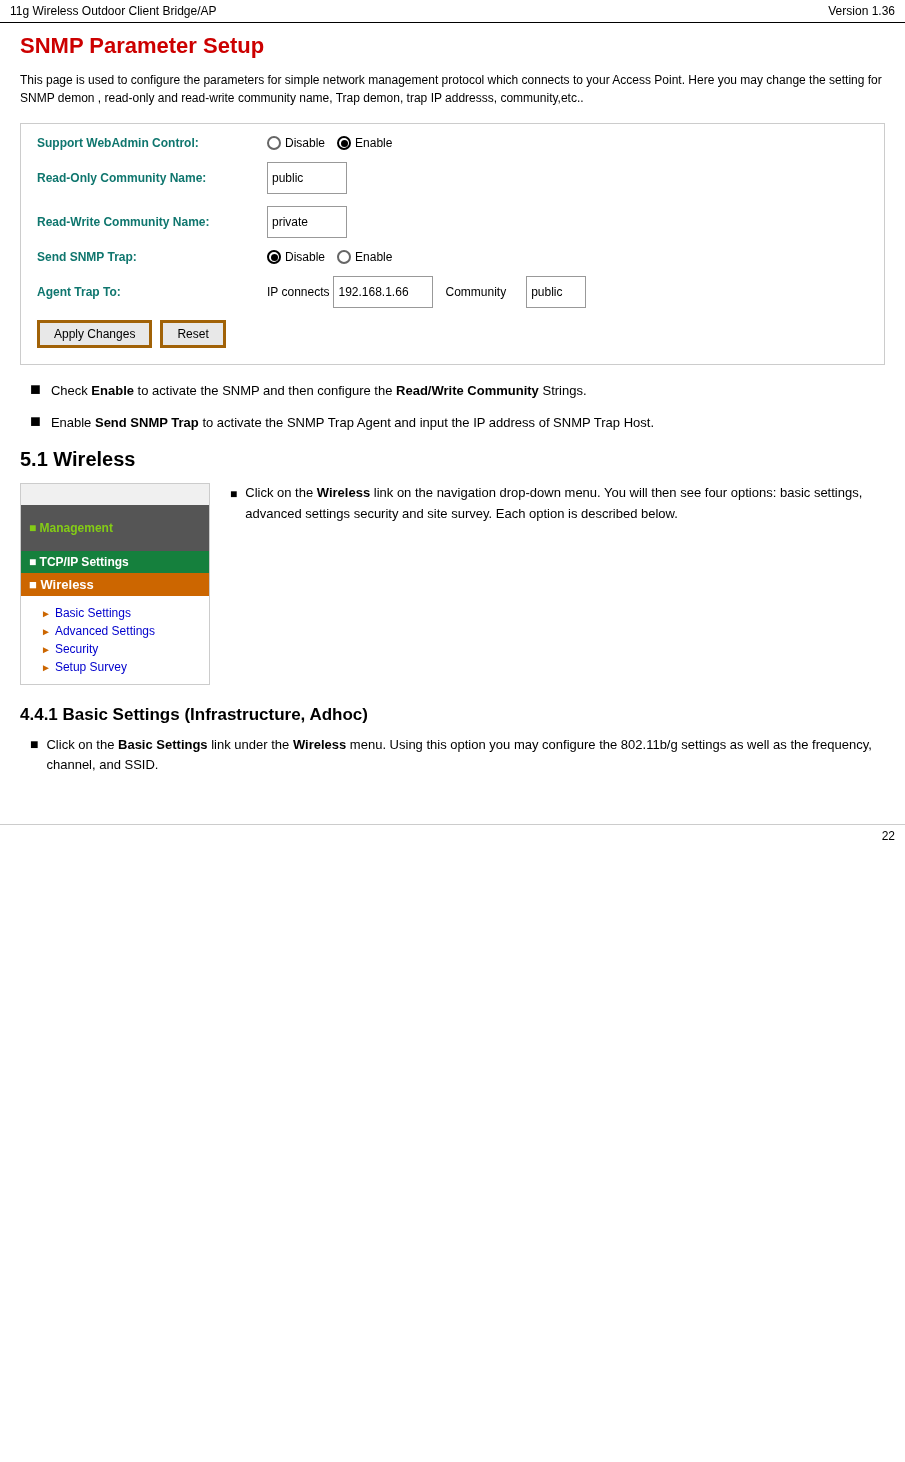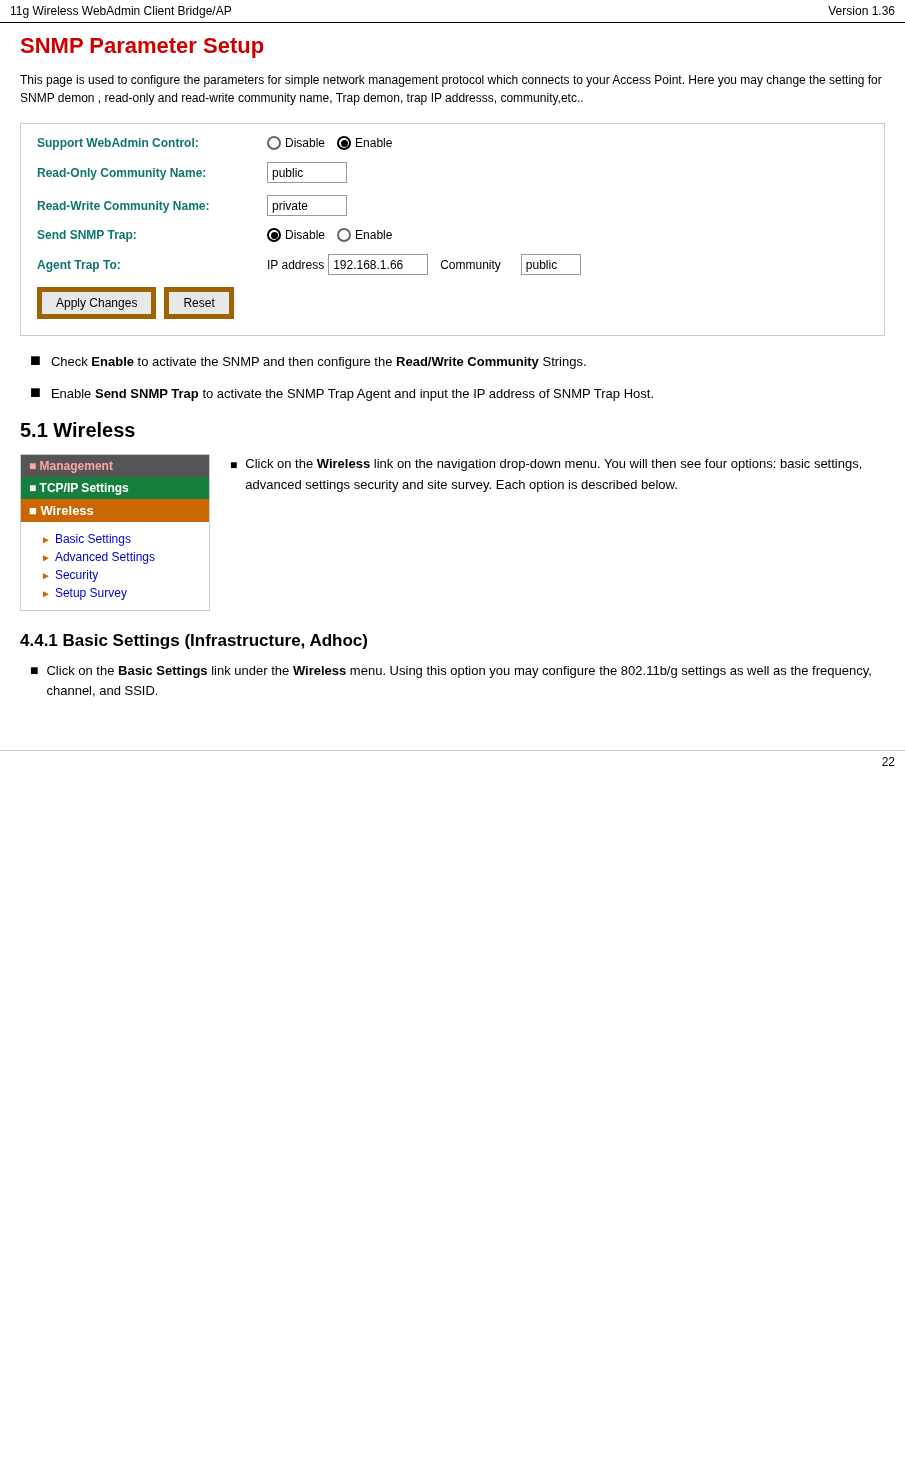--- a/index.html
+++ b/index.html
@@ -79,30 +79,30 @@
       content: '';
       width: 7px;
       height: 7px;
       border-radius: 50%;
       background: #000;
     }
     .text-input {
       border: 1px solid #999;
       padding: 2px 4px;
       font-size: 12px;
-      height: 21px;
+      height: 32px;
     }
     .buttons-row {
       display: flex;
       gap: 8px;
       margin-top: 8px;
       margin-bottom: 4px;
     }
     .btn {
-      border: 5px solid #a16207;
+      border: 3px solid #a16207;
       background: #e8e8e8;
       padding: 4px 14px;
       font-size: 12px;
       cursor: pointer;
     }
     .trap-ip-row {
       display: flex;
       align-items: center;
     }
     .trap-ip-label {
@@ -206,45 +206,46 @@
     .footer-bar {
       position: relative;
       text-align: right;
       padding: 4px 10px;
       font-size: 12px;
       border-top: 1px solid #ccc;
       margin-top: 20px;
     }
     .nav-menu-top {
       background: #555;
-      color: #fca5a5;
-      padding: 4px 8px;
-      font-size: 12px;
-      font-weight: bold;
+      color: #84cc16;
+      padding: 16px 8px;
+      font-size: 12px;
+      font-weight: bold;
+      margin-top: 21px;
     }
     .nav-menu-second {
       background: #15803d;
       color: #fff;
       padding: 4px 8px;
       font-size: 12px;
       font-weight: bold;
     }
     .nav-menu-third {
       background: #cc6600;
       color: #ffffff;
       padding: 4px 8px;
       font-size: 13px;
       font-weight: bold;
     }
   </style>
 </head>
 <body>
 
 <div class="header-bar">
-  <span>11g Wireless WebAdmin Client Bridge/AP</span>
+  <span>11g Wireless Outdoor Client Bridge/AP</span>
   <span>Version 1.36</span>
 </div>
 
 <div class="page-content">
 
   <div class="page-title">SNMP Parameter Setup</div>
 
   <div class="description">This page is used to configure the parameters for simple network management protocol which connects to your Access Point. Here you may change the setting for SNMP demon , read-only and read-write community name, Trap demon, trap IP addresss, community,etc..</div>
 
   <div class="form-section">
@@ -283,21 +284,21 @@
         <div class="radio-option">
           <div class="radio-circle"></div>
           <span>Enable</span>
         </div>
       </div>
     </div>
 
     <div class="form-row">
       <div class="form-label form-label-orange">Agent Trap To:</div>
       <div class="trap-ip-row">
-        <span class="trap-ip-label">IP address</span>
+        <span class="trap-ip-label">IP connects</span>
         <input class="text-input" type="text" style="width: 100px;" value="192.168.1.66">
         <span class="community-label">Community</span>
         <input class="text-input" type="text" style="width: 60px;" value="public">
       </div>
     </div>
 
     <div class="buttons-row">
       <button class="btn">Apply Changes</button>
       <button class="btn">Reset</button>
     </div>

